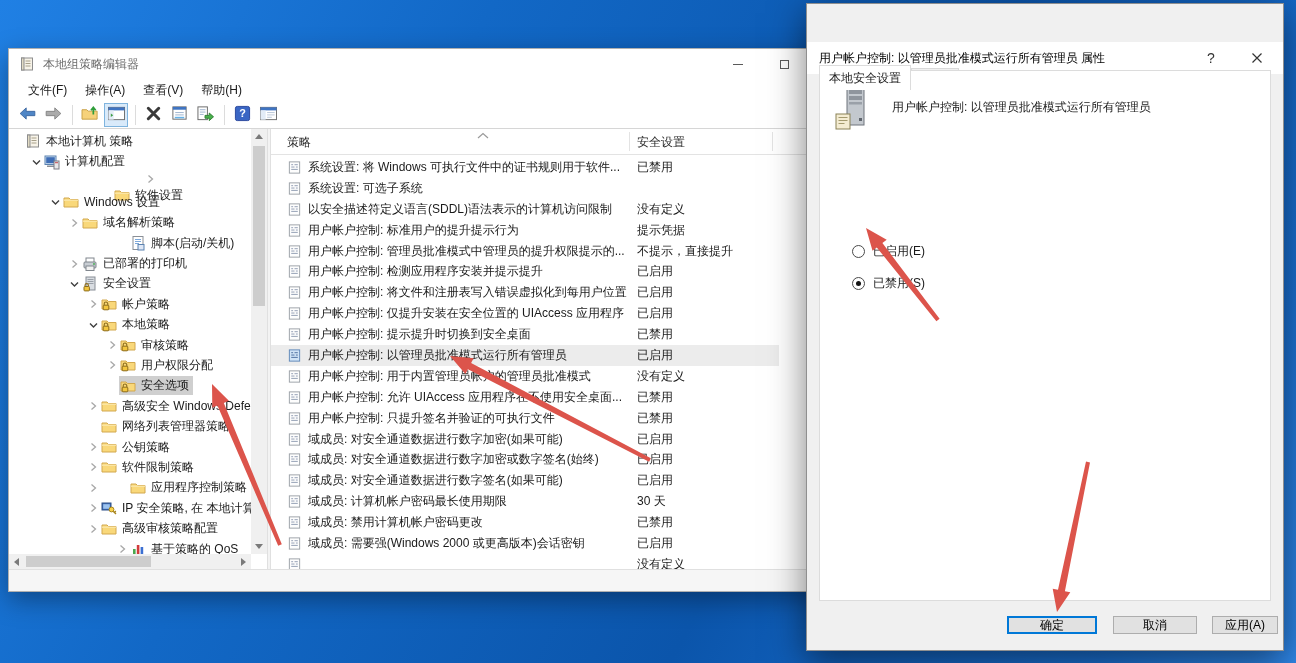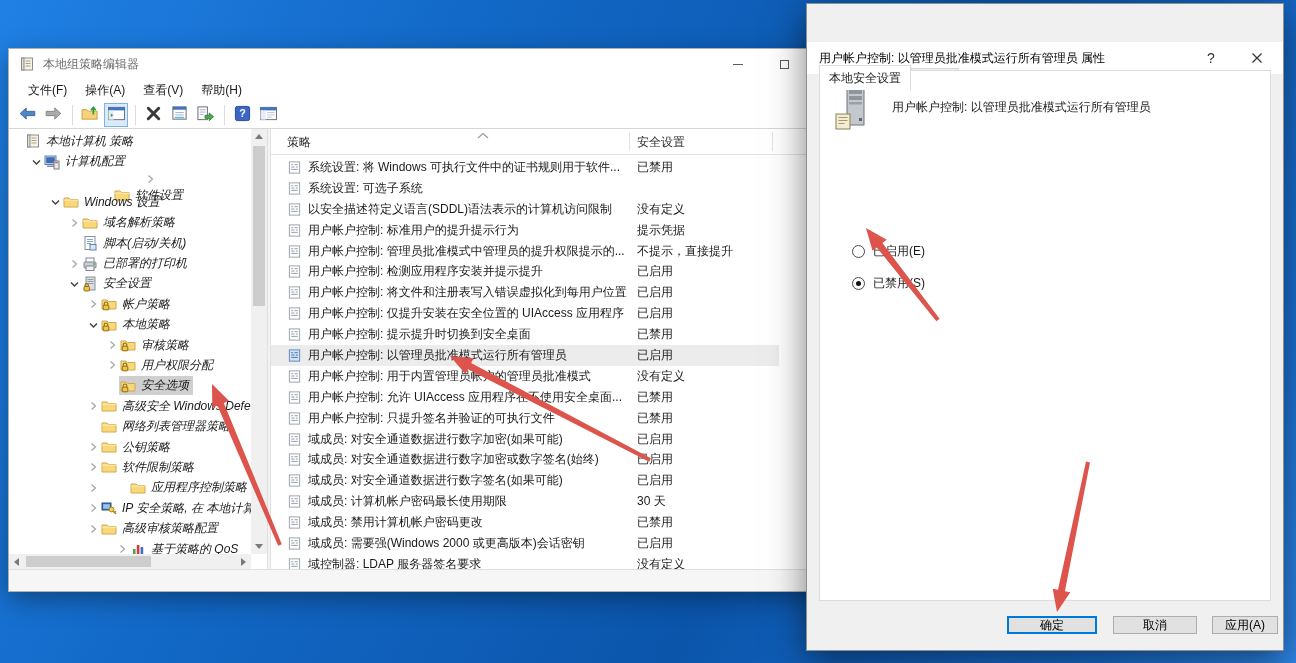--- a/index.html
+++ b/index.html
@@ -28,21 +28,21 @@
   .tbtn.active { background:#d9eafa; border:1px solid #7fb4de; }
   .tbtn svg { width:19px; height:17px; }
   .tsep { width:1px; height:20px; background:#dcdcdc; margin:0 5px; }
   .mw-content { position:absolute; top:80px; left:0; right:0; bottom:22px; display:flex; }
   
   .tree-panel { position:relative; width:258px; height:100%; overflow:hidden; background:#fff; }
   .tree { position:absolute; top:2px; left:0; right:16px; bottom:15px; overflow:hidden; }
   .tree-item { display:flex; align-items:center; height:20.4px; white-space:nowrap; }
   .chev { width:13px; height:14px; flex:none; }
   .chev svg { width:13px; height:14px; }
-  .nodew { display:flex; align-items:center; padding:1px 4px 1px 1px;font-style:italic; }
+  .nodew { display:flex; align-items:center; padding:1px 4px 1px 1px; }
   .tree-item.selected .nodew { background:#cfcfcf; }
   .ticon { width:16px; height:16px; flex:none; margin-right:5px; }
   .ticon svg, .mw-ico svg { width:16px; height:16px; }
   
   .vscroll { position:absolute; top:0; right:0; width:16px; bottom:15px; background:#f0f0f0; }
   .hscroll { position:absolute; left:0; bottom:0; height:15px; right:16px; background:#f0f0f0; }
   .sbtn { position:absolute; display:flex; align-items:center; justify-content:center; background:#f0f0f0; }
   .vscroll .sbtn { width:16px; height:15px; left:0; } .vscroll .sb-up { top:0; } .vscroll .sb-dn { bottom:0; }
   .hscroll .sbtn { width:15px; height:15px; top:0; } .hscroll .sb-lf { left:0; } .hscroll .sb-rt { right:0; }
   .vthumb { position:absolute; left:2px; width:12px; top:17px; height:160px; background:#cdcdcd; }
@@ -240,21 +240,21 @@
                   <path d="M4.5 3.5 L8.5 7 L4.5 10.5" fill="none" stroke="#a7a7a7" stroke-width="1.3"></path>
                 </svg></span>
               <span class="nodew">
                 <span class="ticon"><svg viewBox="0 0 16 16">
                     <path d="M1 4 h5 l1.5 1.5 H15 V13 H1 Z" fill="#f9d87a" stroke="#d2a84e"></path>
                     <path d="M1 6.2 H15" stroke="#fce9ad" stroke-width="1.2"></path>
                   </svg></span>
                 <span class="tlabel">域名解析策略</span>
               </span>
             </div>
-            <div class="tree-item" style="padding-left: 59px;">
+            <div class="tree-item" style="padding-left: 59px; gap: 48px;">
               <span class="chev"></span>
               <span class="nodew">
                 <span class="ticon"><svg viewBox="0 0 16 16">
                     <rect x="3" y="1.5" width="10" height="13" fill="#fff" stroke="#8a8f97"></rect>
                     <path d="M5 4.5 h6 M5 6.5 h6 M5 8.5 h4" stroke="#7ba7d9" stroke-width="1"></path>
                     <rect x="8" y="9.5" width="6" height="5.5" fill="#dfe7f5" stroke="#5b82b0"></rect>
                   </svg></span>
                 <span class="tlabel">脚本(启动/关机)</span>
               </span>
             </div>
@@ -631,21 +631,20 @@
                   <path d="M4.5 5 h2 M8 5 h3.5 M4.5 7.5 h3.5 M9.5 7.5 h2 M4.5 10 h7" stroke="#8e9bb1" stroke-width="1"></path>
                 </svg></span>
               <span class="lname">域成员: 需要强(Windows 2000 或更高版本)会话密钥</span>
               <span class="lsetting">已启用</span>
             </div>
             <div class="lrow">
               <span class="licon"><svg viewBox="0 0 16 16">
                   <rect x="2.5" y="2" width="11" height="12" fill="#fdfdfd" stroke="#9aa0a6"></rect>
                   <path d="M4.5 5 h2 M8 5 h3.5 M4.5 7.5 h3.5 M9.5 7.5 h2 M4.5 10 h7" stroke="#8e9bb1" stroke-width="1"></path>
                 </svg></span>
-              <span class="lname">域控制器: LDAP 服务器签名要求</span>
               <span class="lsetting">没有定义</span>
             </div>
           </div>
       </div>
     </div>
     <div class="statusbar"></div>
   </div>
 
   <div class="win dlg">
     <div class="dlg-title">

